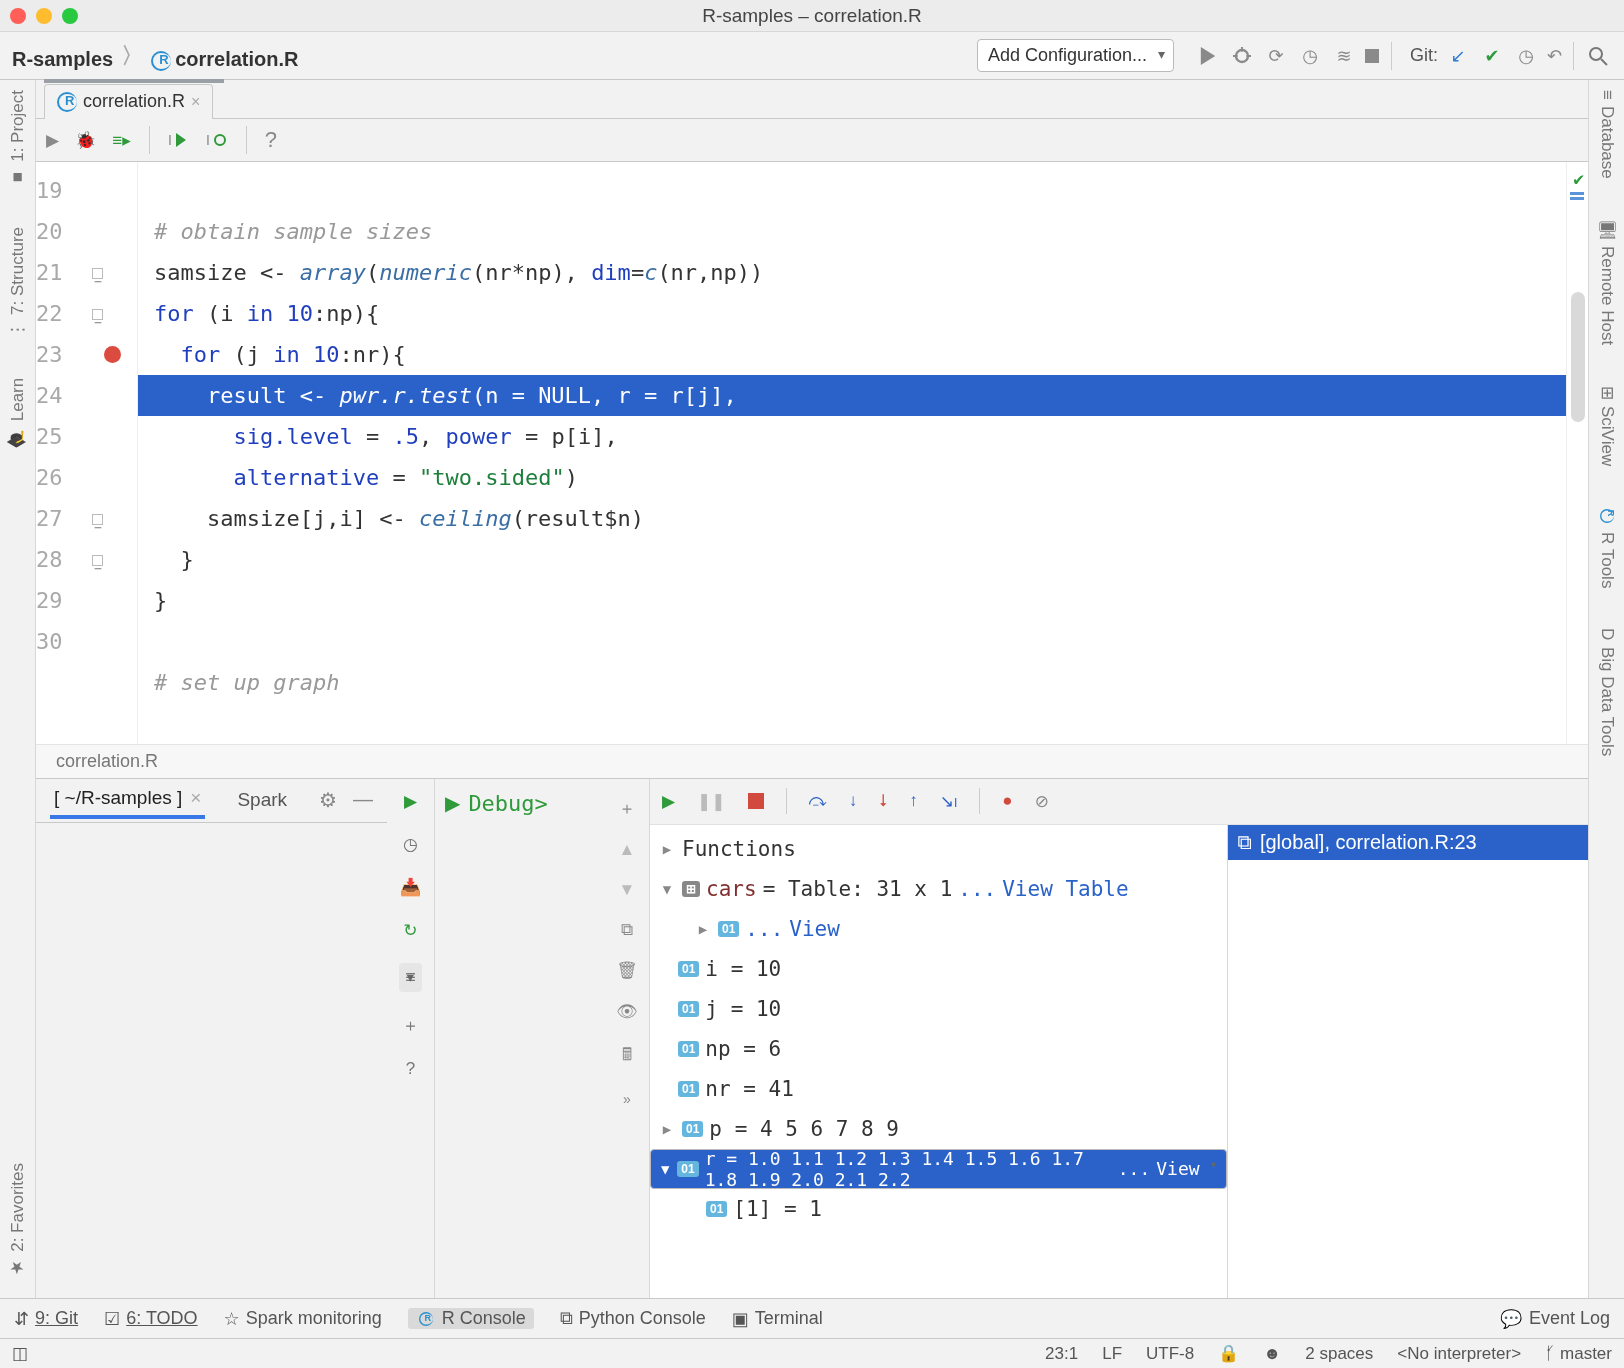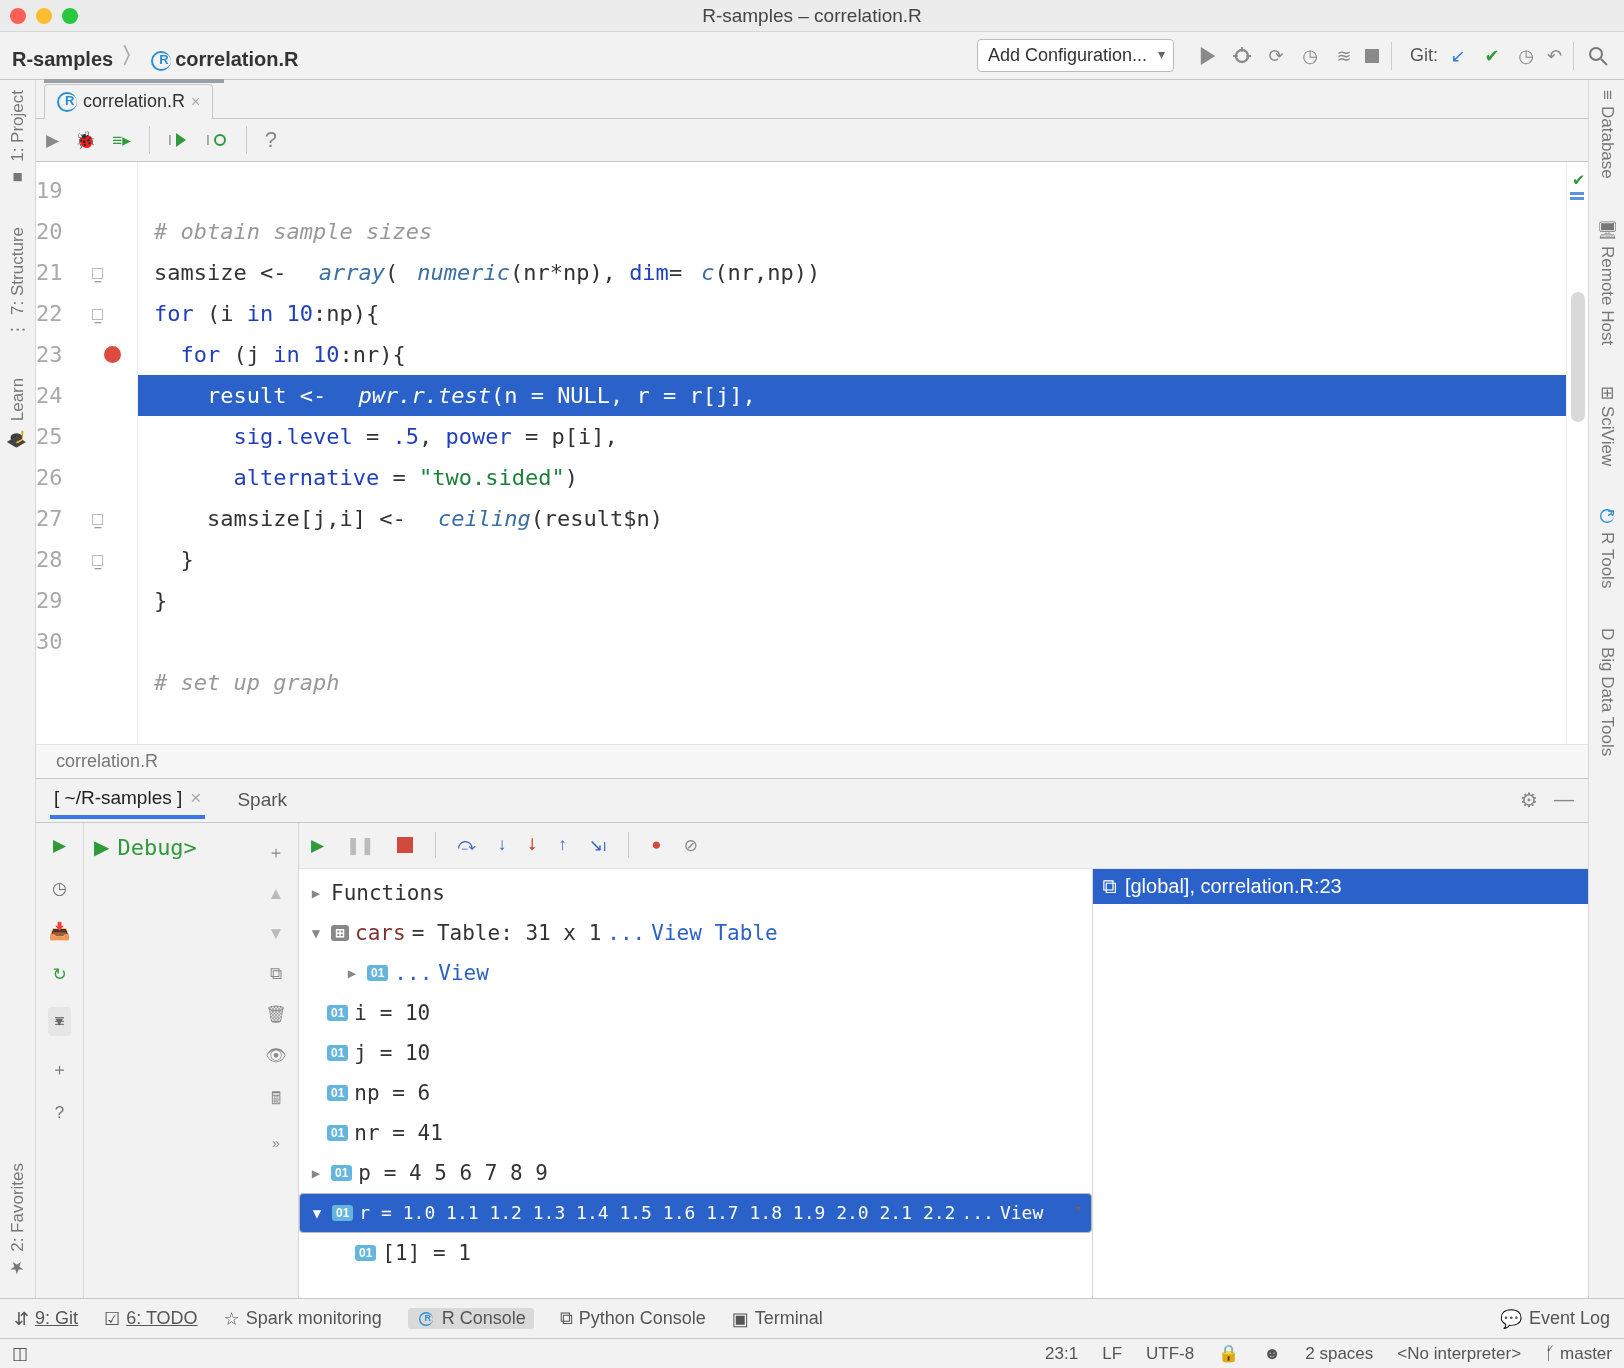--- a/index.html
+++ b/index.html
@@ -58,33 +58,33 @@
 .vline { width:1px; height:28px; background:#ccc; }
 .editor { flex:1; display:flex; background:#fff; position:relative; font-family: "Menlo","Consolas",monospace; font-size:22px; }
 .gutter { width:102px; background:#fff; color:#a9a9a9; padding:8px 8px 0 0; border-right:1px solid #eee; line-height:41px; position:relative;}
 .gutter .g { height:41px; padding-right:38px; position:relative;}
 .gutter .bp::after{content:""; position:absolute; right:8px; top:12px; width:17px; height:17px; background:#db4b3f; border-radius:50%;}
 .gutter .fold::before{content:""; position:absolute; right:26px; top:16px; width:9px; height:9px; border:1px solid #bbb; background:#fff;}
 .gutter .fold::after{content:"−"; position:absolute; right:27px; top:9px; font-size:13px; color:#888;}
 .code { flex:1; padding:8px 0 0 16px; line-height:41px; white-space:pre; color:#333; position:relative;}
 .code .cm { color:#999; font-style:italic;}
 .code .kw { color:#1f3fbf; }
-.code .fn { color:#3a6ea5; font-style:italic;margin-left:19px;}
+.code .fn { color:#3a6ea5; font-style:italic;}
 .code .num { color:#1f3fbf;}
 .code .str { color:#1e7f3b;}
 .code .hl { background:#2a62c9; color:#fff; display:block; margin-left:-16px; padding-left:16px; }
 .code .hl .fn, .code .hl .kw, .code .hl .num { color:#fff; }
 .rmargin { width:22px; background:#fff; border-left:1px solid #eee; position:relative;}
 .rmargin .chk{ position:absolute; top:6px; right:4px; color:#2e9a3a; font-size:18px;}
 .rmargin .bars{ position:absolute; top:30px; right:4px; width:14px; display:flex; flex-direction:column; gap:2px;}
 .rmargin .bars span{height:3px; background:#5a93d9;}
 .rmargin .scroll{ position:absolute; top:130px; right:3px; width:14px; height:130px; background:#d9d9d9; border-radius:7px;}
 .breadcrumb2 { height:34px; background:#f7f7f7; border-top:1px solid #e4e4e4; display:flex; align-items:center; padding:0 20px; font-size:18px; color:#777;}
 
-.bottompanel { height:530px; display:flex; flex-direction:column; border-top:1px solid #c8c8c8; background:#f2f2f2;}
+.bottompanel { height:530px; display:flex; flex-direction:row; border-top:1px solid #c8c8c8; background:#f2f2f2;}
 .bp-tabs { height:44px; display:flex; align-items:center; padding:0 14px; gap:28px; border-bottom:1px solid #c8c8c8;}
 .bp-tab { font-size:19px; color:#555; padding:6px 4px; display:flex; align-items:center; gap:8px;}
 .bp-tab.active { border-bottom:4px solid #3b78e7; color:#222;}
 .bp-controls { margin-left:auto; display:flex; gap:16px; color:#888; font-size:20px;}
 .bp-body { flex:1; display:flex; }
 .dbg-left { width:48px; display:flex; flex-direction:column; align-items:center; gap:22px; padding-top:12px; color:#777; border-right:1px solid #d7d7d7;}
 .dbg-left .sel { background:#e6e6e6; border-radius:4px;}
 .dbg-promptcol { width:170px; display:flex; align-items:flex-start; padding:12px 0 0 10px; gap:8px;}
 .dbg-promptcol .tri { color:#2e9a3a; font-size:20px;}
 .dbg-promptcol .txt { color:#2e9a3a; font-size:22px; font-family:"Menlo",monospace;}

